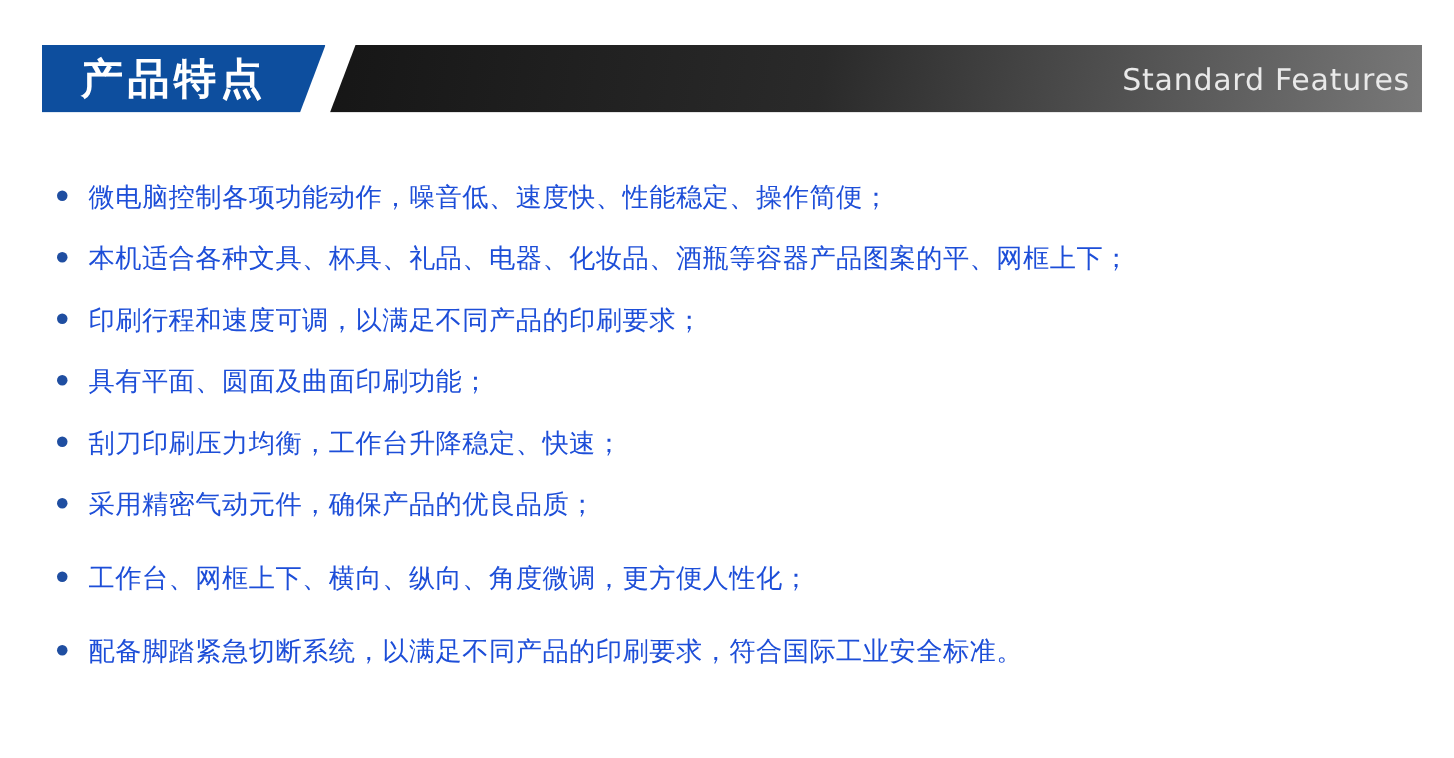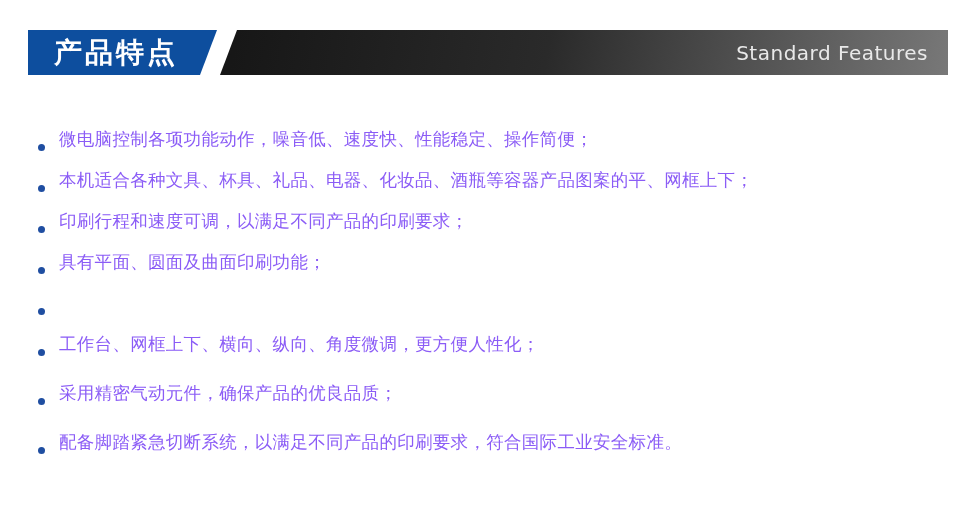--- a/index.html
+++ b/index.html
@@ -46,43 +46,43 @@
     position: absolute;
     left: 220px;
     right: 21px;
     top: 0;
     height: 45px;
     background: linear-gradient(100deg, #161616 0%, #2a2a2a 45%, #787878 100%);
     clip-path: polygon(17px 0, 100% 0, 100% 100%, 0 100%);
     display: flex;
     align-items: center;
     justify-content: flex-end;
-    padding-right: 20px;
+    padding-right: 8px;
   }
   .header-dark .title-en {
     color: #e9e9e9;
     font-size: 20px;
     font-weight: 400;
     letter-spacing: 0.5px;
     white-space: nowrap;
   }
   
   .features {
     position: absolute;
     top: 110px;
     left: 38px;
     right: 20px;
     list-style: none;
   }
   .feature-item {
     display: flex;
-    align-items: flex-end;
+    align-items: center;
     height: 41px;
     font-size: 17.5px;
-    color: #8b5cf6;
+    color: #1d4ed8;
     letter-spacing: 0.3px;
     white-space: nowrap;
   }
   .feature-item:nth-child(7),
   .feature-item:nth-child(8) {
     margin-top: 8px;
   }
   .bullet {
     display: inline-block;
     width: 7px;
@@ -119,28 +119,29 @@
     <li class="feature-item">
       <span class="bullet"></span>
       <span>印刷行程和速度可调，以满足不同产品的印刷要求；</span>
     </li>
     <li class="feature-item">
       <span class="bullet"></span>
       <span>具有平面、圆面及曲面印刷功能；</span>
     </li>
     <li class="feature-item">
       <span class="bullet"></span>
+      <span>刮刀印刷压力均衡，工作台升降稳定、快速；</span>
+    </li>
+    <li class="feature-item">
+      <span class="bullet"></span>
+      <span>采用精密气动元件，确保产品的优良品质；</span>
     </li>
     <li class="feature-item">
       <span class="bullet"></span>
       <span>工作台、网框上下、横向、纵向、角度微调，更方便人性化；</span>
-    </li>
-    <li class="feature-item">
-      <span class="bullet"></span>
-      <span>采用精密气动元件，确保产品的优良品质；</span>
     </li>
     <li class="feature-item">
       <span class="bullet"></span>
       <span>配备脚踏紧急切断系统，以满足不同产品的印刷要求，符合国际工业安全标准。</span>
     </li>
   </ul>
 
 </div>
 
 </body></html>

